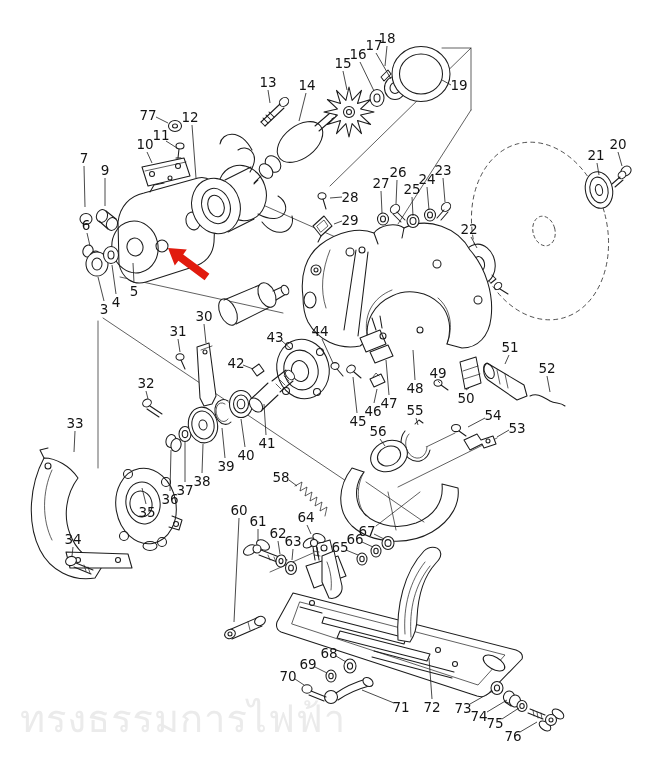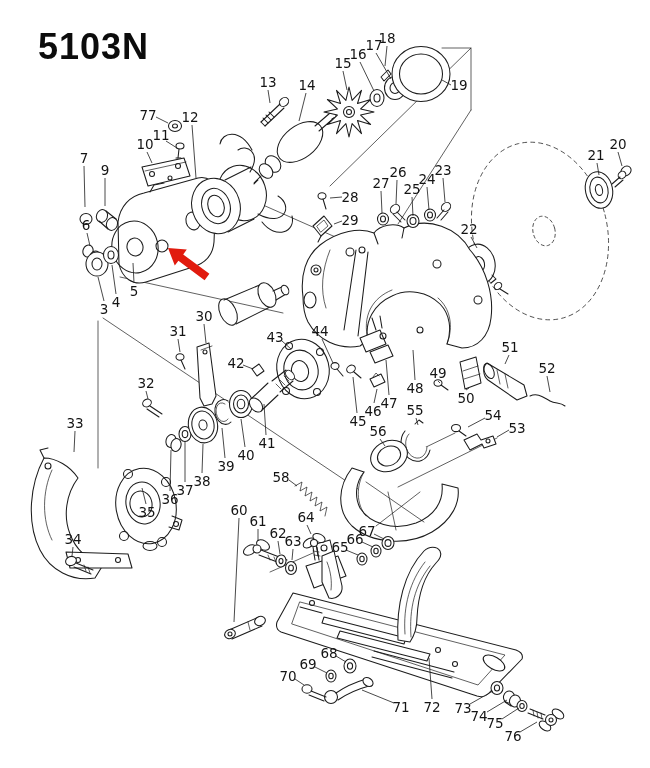--- a/index.html
+++ b/index.html
@@ -549,14 +549,14 @@
         <text x="463" y="713">73</text>
         <line x1="487" y1="712" x2="507" y2="700"></line>
         <text x="479" y="721">74</text>
         <line x1="502" y1="719" x2="519" y2="708"></line>
         <text x="495" y="728">75</text>
         <line x1="520" y1="732" x2="537" y2="722"></line>
         <text x="513" y="741">76</text>
       </g>
   </svg>
 
-  <div id="title">5103N</div>
+  <div id="watermark">ทรงธรรมการไฟฟ้า</div>
 </div>
 
 </body></html>

